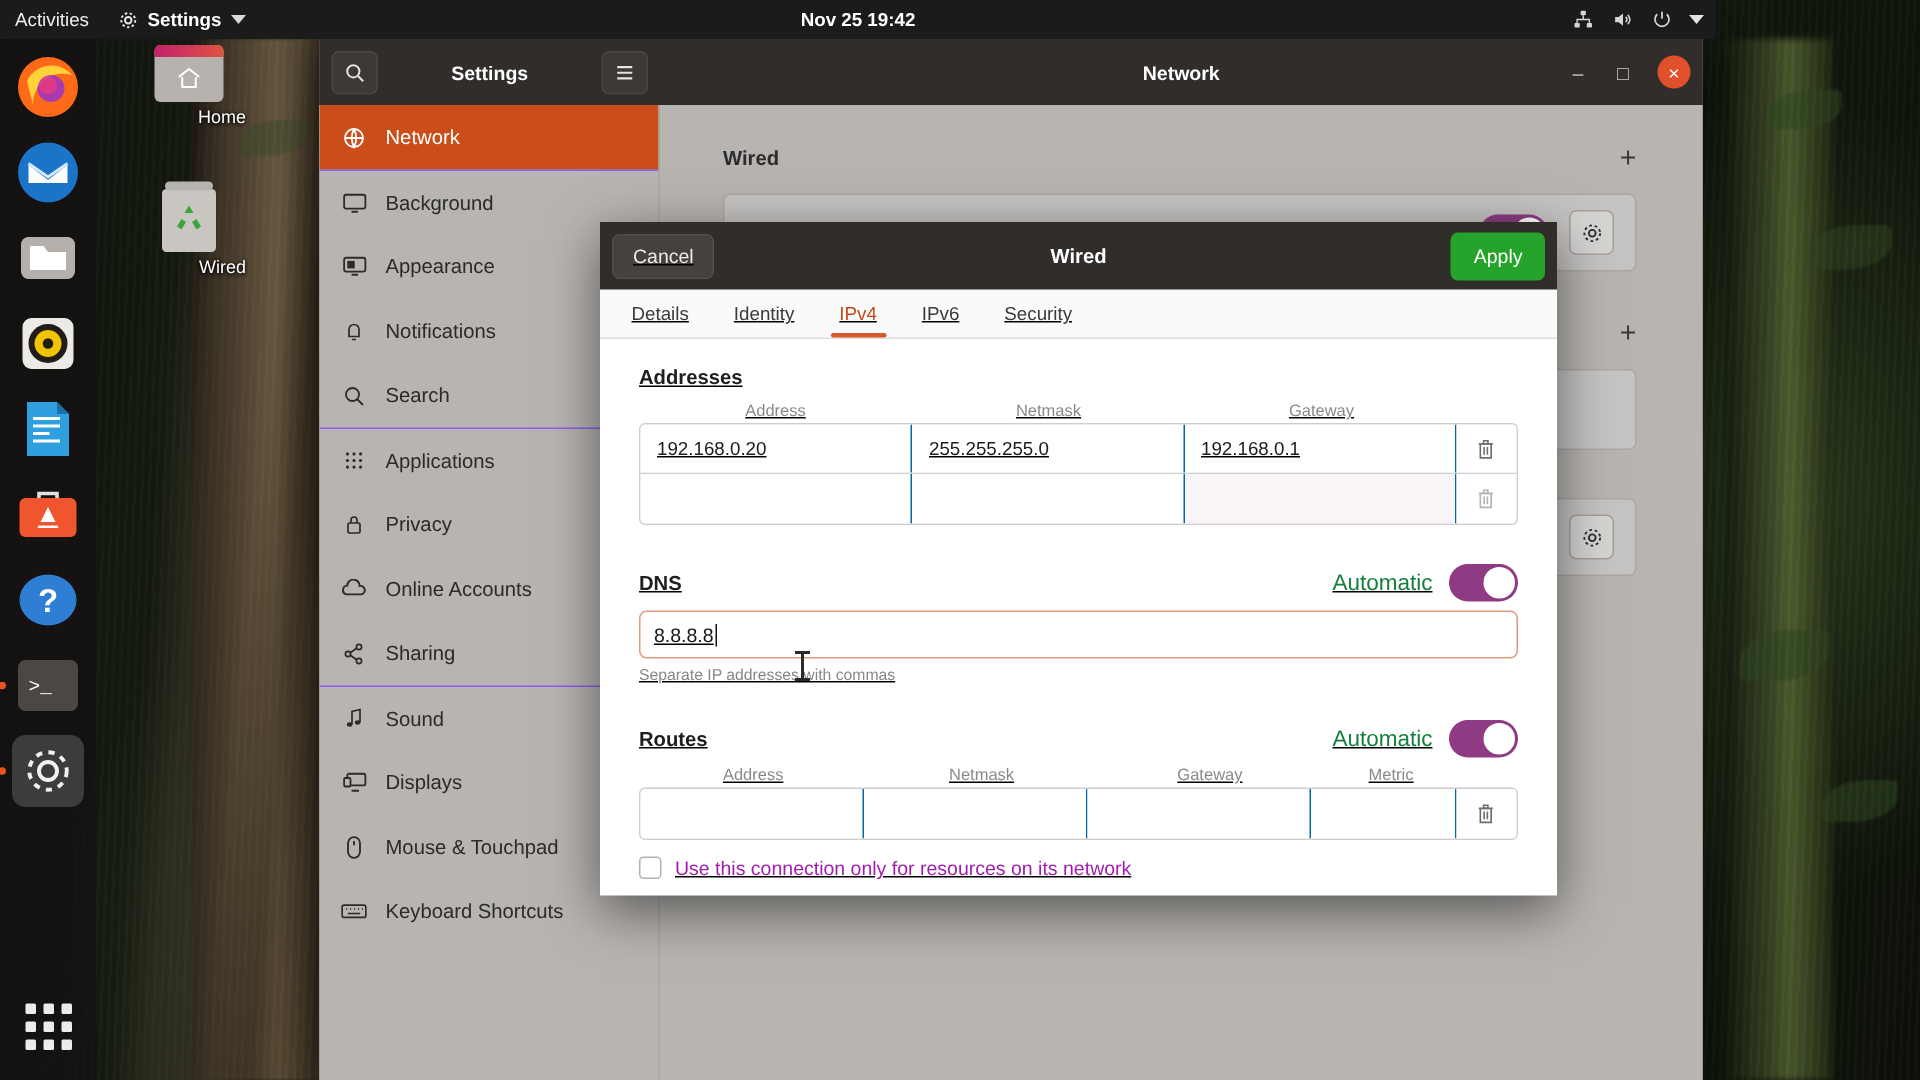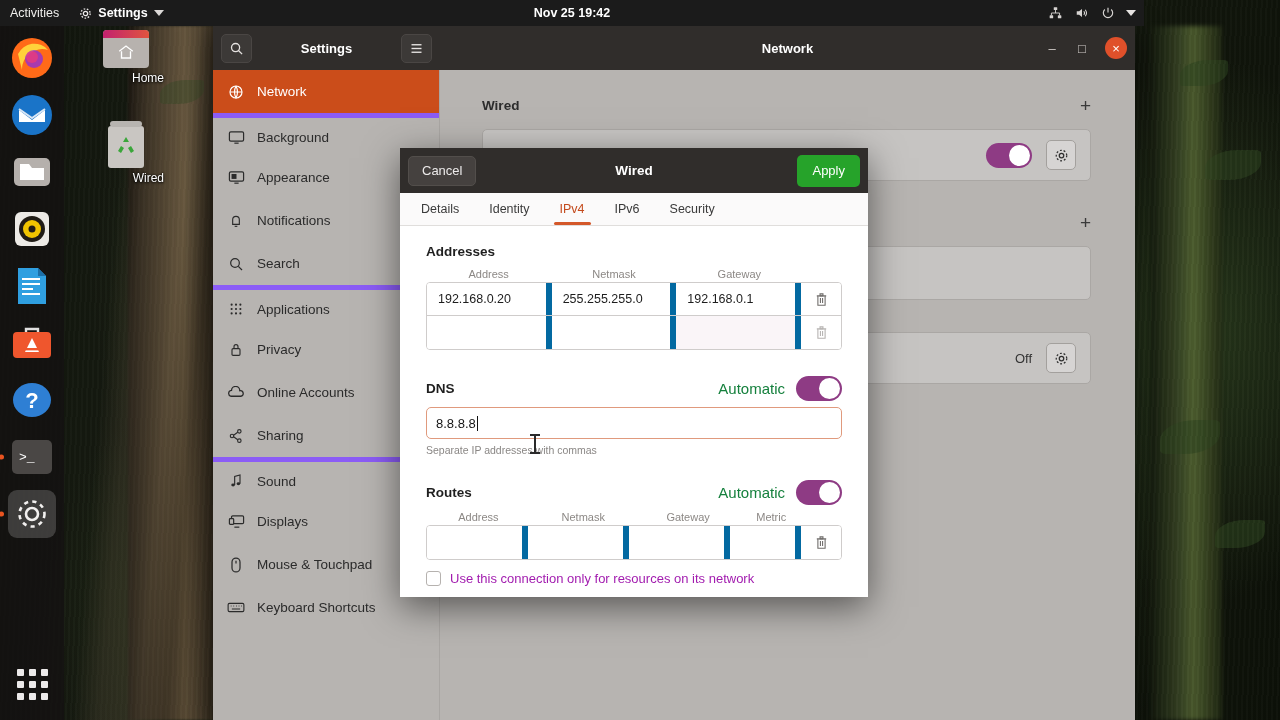--- a/index.html
+++ b/index.html
@@ -160,21 +160,21 @@
   
   #sidebar {
     width: 227px; background: #b7b4b1; overflow: hidden;
     border-right: 1px solid #a9a6a3;
   }
   .side-item {
     height: 43px; display: flex; align-items: center; gap: 12px;
     padding: 0 14px; color: #2b2b2b; font-size: 13.5px;
   }
   .side-item.active { background: #cb4d1a; color: #ffffff; }
-  .side-item.sep { border-top: 5px solid #8b5cf6; }
+  .side-item.sep { border-top: 1px solid #8b5cf6; }
   .side-ico { width: 18px; height: 18px; display: flex; align-items: center; justify-content: center; }
   .side-ico svg { display: block; }
 
   
   #content {
     flex: 1; background: #b7b4b1; padding: 26px 44px 0 42px; overflow: hidden;
   }
   .sec-head {
     display: flex; align-items: center; justify-content: space-between;
     margin-bottom: 14px;
@@ -194,23 +194,24 @@
   .toggle {
     width: 46px; height: 25px; border-radius: 13px; background: #8e3b84; position: relative;
   }
   .toggle::after {
     content:""; position:absolute; top: 2px; right: 2px; width: 21px; height: 21px;
     border-radius: 50%; background: #fff;
   }
 
   
   #wired-dialog {
-    position: absolute; left: 400px; top: 148px; width: 468px; height: 449px;
+    position: absolute; left: 400px; top: 148px; width: 638px; height: 449px;
     background: #ffffff; z-index: 40; overflow: hidden;
     box-shadow: 0 10px 34px rgba(0,0,0,.52);
+    text-decoration: underline;
   }
   #dlg-header {
     height: 45px; background: #302d2b; display: flex; align-items: center;
     padding: 0 8px; position: relative;
   }
   #dlg-header .dlg-title {
     position: absolute; left: 0; right: 0; text-align: center;
     color: #fff; font-size: 13.5px; font-weight: bold;
   }
   .btn-cancel {
@@ -245,21 +246,21 @@
   .auto-wrap { display: flex; align-items: center; gap: 11px; }
   .auto-lbl { font-size: 15px; color: #15803d; }
 
   .col-labels { display: flex; font-size: 11px; color: #8c8885; margin-bottom: 2px; }
   .col-labels span { text-align: center; }
 
   .grid-table { border: 1px solid #cfcccb; border-radius: 4px; overflow: hidden; }
   .grid-row { display: flex; height: 33px; border-bottom: 1px solid #cfcccb; }
   .grid-row:last-child { border-bottom: none; }
   .cell {
-    border-right: 6px solid #0369a1; display: flex; align-items: center;
+    border-right: 1px solid #0369a1; display: flex; align-items: center;
     padding: 0 11px; font-size: 12.5px; color: #1d1d1d; background: #fff;
   }
   .cell.tinted { background: #faf5f8; }
   .del {
     width: 40px; display: flex; align-items: center; justify-content: center;
     background: #fff;
   }
 
   .dns-input {
     width: 100%; height: 32px; border: 1.6px solid #e09a7d; border-radius: 5px;

